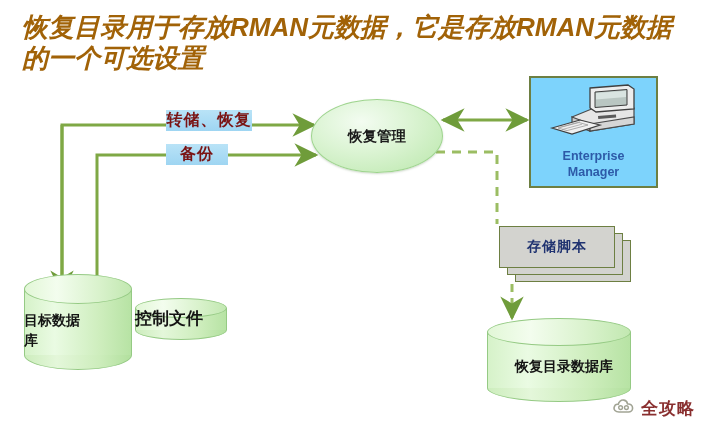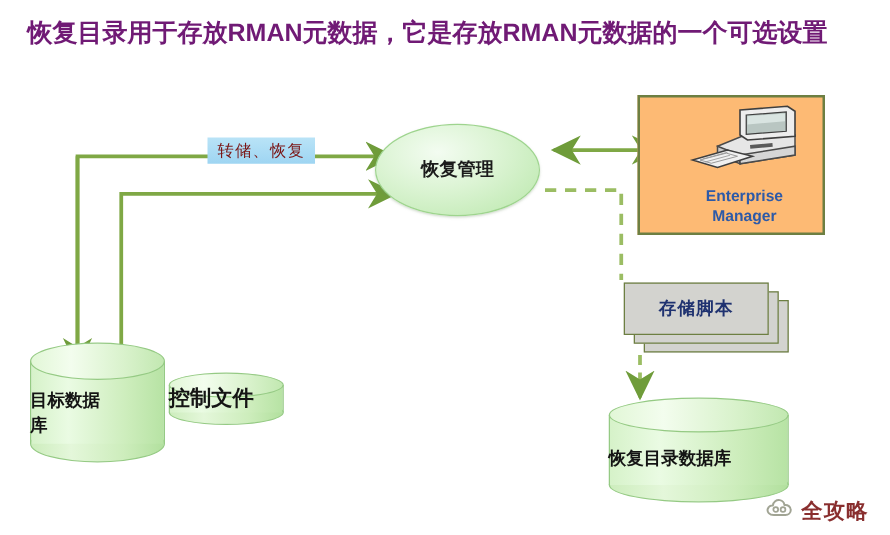--- a/index.html
+++ b/index.html
@@ -15,54 +15,55 @@
     font-family: "Liberation Sans", "DejaVu Sans", sans-serif;
     overflow: hidden;
   }
 
   
   #title {
     position: absolute;
     left: 22px;
     top: 12px;
     width: 660px;
-    font-size: 20px;
+    font-size: 26px;
     font-weight: bold;
     line-height: 31px;
-    color: #701a75;
+    color: #a16207;
     letter-spacing: 0px;
+    font-style: italic;
   }
 
   
   #wires {
     position: absolute;
     left: 0;
     top: 0;
     width: 712px;
     height: 428px;
   }
 
   
   .lbl-box {
     position: absolute;
     background: linear-gradient(180deg, #b9e3f7 0%, #9ed5f2 100%);
     color: #7a1414;
-    font-weight: normal;
-    font-size: 13px;
+    font-weight: bold;
+    font-size: 16px;
     display: flex;
     align-items: center;
     justify-content: center;
     letter-spacing: 1px;
     z-index: 5;
   }
 
   
   #rman-oval {
     position: absolute;
-    left: 300px;
+    left: 311px;
     top: 99px;
     width: 130px;
     height: 72px;
     border-radius: 50%;
     background: radial-gradient(ellipse at 38% 30%, #f3fcf1 0%, #dcf4d4 42%, #b9e7aa 100%);
     border: 1px solid #9ed48e;
     box-shadow: 0 1px 2px rgba(120,150,110,0.35);
     display: flex;
     flex-direction: column;
     align-items: center;
@@ -73,32 +74,31 @@
     font-size: 14.5px;
     font-weight: bold;
     color: #1b1b1b;
     line-height: 20px;
     white-space: nowrap;
   }
 
   
   #em-box {
     position: absolute;
-    left: 510px;
+    left: 529px;
     top: 76px;
     width: 125px;
     height: 108px;
-    background: #fdba74;
+    background: #7dd3fc;
     border: 2px solid #6d7f42;
     display: flex;
     flex-direction: column;
     align-items: center;
     justify-content: flex-start;
     z-index: 6;
-    padding-left: 21px;
   }
   #em-icon { margin-top: 6px; }
   #em-label {
     margin-top: 2px;
     font-size: 12.5px;
     font-weight: bold;
     color: #2d5aa8;
     line-height: 16px;
     text-align: center;
   }
@@ -183,21 +183,21 @@
   #cyl-control .top    { height: 20px; }
   #cyl-control .body   { top: 10px; height: 22px; }
   #cyl-control .bottom { top: 22px; height: 20px; }
   #cyl-control .cyl-label { top: 12px; font-size: 17px; line-height: 18px; }
 
   
   #cyl-catalog { left: 487px; top: 318px; width: 144px; height: 84px; }
   #cyl-catalog .top    { height: 28px; }
   #cyl-catalog .body   { top: 14px; height: 56px; }
   #cyl-catalog .bottom { top: 56px; height: 28px; }
-  #cyl-catalog .cyl-label { top: 38px; font-size: 14px; line-height: 20px; }
+  #cyl-catalog .cyl-label { top: 38px; font-size: 14px; line-height: 20px; padding-left: 28px; }
 
   
   #watermark {
     position: absolute;
     left: 612px;
     top: 396px;
     display: flex;
     align-items: center;
     z-index: 9;
     opacity: 0.92;
@@ -251,20 +251,21 @@
     </g>
 
      recovery catalog db --&gt;
     <g>
       <path d="M512,284 L512,318" fill="none" stroke="#9bbd63" stroke-width="3" stroke-dasharray="8 6" marker-end="url(#ah)"></path>
     </g>
   </svg>
 
   <div class="lbl-box" id="lbl-dump" style="left:166px; top:110px; width:86px; height:21px;">转储、恢复</div>
 
+  <div class="lbl-box" id="lbl-backup" style="left:166px; top:144px; width:62px; height:21px;">备份</div>
 
   <div id="rman-oval">
     <div class="line">恢复管理</div>
   </div>
 
   <div id="em-box">
     <div id="em-icon">
       <svg width="92" height="58" viewBox="0 0 92 58" xmlns="http://www.w3.org/2000/svg">
 
         <path d="M24,33 L46,24 L86,24 L86,40 L42,47 Z" fill="#e6e6e6" stroke="#4a4a4a" stroke-width="1.2"></path>

